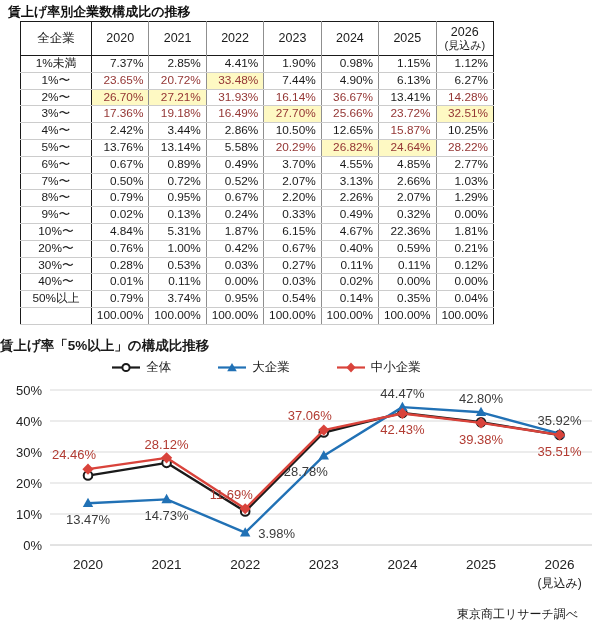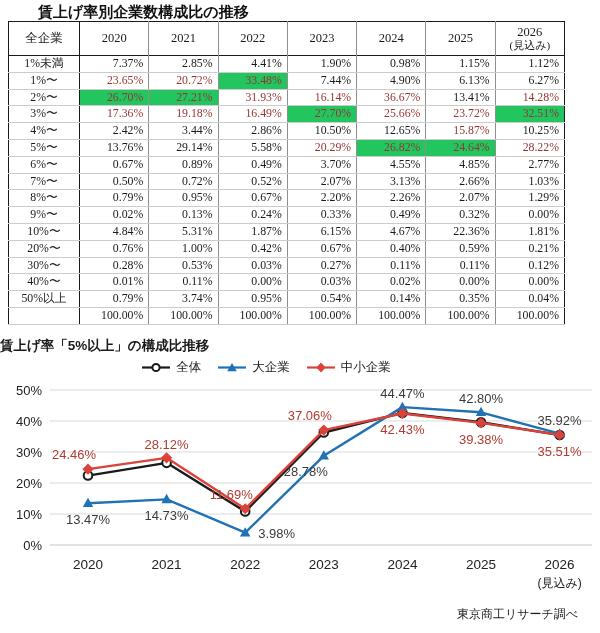--- a/index.html
+++ b/index.html
@@ -4,58 +4,58 @@
 <style>
   html,body{margin:0;padding:0;}
   body{
     width:600px;height:633px;overflow:hidden;background:#ffffff;
     font-family:"Liberation Sans","DejaVu Sans",sans-serif;color:#1a1a1a;
   }
   .page{position:relative;width:600px;height:633px;}
 
   
   .table-title{
-    position:absolute;left:38px;top:3px;
-    font-size:15px;font-weight:bold;color:#111;
+    position:absolute;left:8px;top:3px;
+    font-size:13px;font-weight:bold;color:#111;
   }
   table.rate-table{
-    position:absolute;left:8px;top:21px;width:557px;
+    position:absolute;left:20px;top:21px;width:474px;
     border-collapse:collapse;table-layout:fixed;
     border:1.5px solid #1a1a1a;
-    font-size:11.8px;color:#1a1a1a;font-family:Liberation Serif, serif;
+    font-size:11.8px;color:#1a1a1a;
   }
   .rate-table col.c-label{width:71px;}
   .rate-table thead tr{border-bottom:1.3px solid #1a1a1a;}
   .rate-table th{
     font-weight:normal;text-align:center;padding:0;height:33px;
     border-right:1px solid #8f8f8f;font-size:12.5px;line-height:1.15;
   }
   .rate-table th.corner{border-right:1.3px solid #1a1a1a;}
   .rate-table th .sub{font-size:11px;}
   .rate-table td{
     height:15.8px;line-height:15.8px;padding:0 5px 0 0;
     border-right:1px solid #8f8f8f;border-bottom:1px solid #cccccc;
     text-align:right;white-space:nowrap;
   }
   .rate-table td.label-cell{
     text-align:center;padding:0;border-right:1.3px solid #1a1a1a;
   }
   .rate-table td:last-child,.rate-table th:last-child{border-right:none;}
   .rate-table tr.total-row{border-top:1.3px solid #1a1a1a;}
   .rate-table td.red-text{color:#943634;}
-  .rate-table td.top-cell{background:#22c55e;}
+  .rate-table td.top-cell{background:#fef9c3;}
 
   
   .chart-title{
     position:absolute;top:337px;left:0;width:600px;text-align:left;
     font-size:13.5px;font-weight:bold;color:#1a1a1a;
   }
   .legend{
     position:absolute;top:359px;left:0;width:532px;
-    display:flex;justify-content:center;align-items:center;gap:16px;
+    display:flex;justify-content:center;align-items:center;gap:46px;
     font-size:12.5px;color:#1a1a1a;
   }
   .legend-item{display:flex;align-items:center;gap:5px;}
   #chart{position:absolute;left:0;top:383px;}
   .source-note{
     position:absolute;top:606px;right:22px;
     font-size:12px;color:#1a1a1a;
   }
 </style>
 </head>
@@ -131,21 +131,21 @@
           <td>3.44%</td>
           <td>2.86%</td>
           <td>10.50%</td>
           <td>12.65%</td>
           <td class="red-text">15.87%</td>
           <td>10.25%</td>
         </tr>
         <tr>
           <td class="label-cell">5%〜</td>
           <td>13.76%</td>
-          <td>29.14%</td>
+          <td>13.14%</td>
           <td>5.58%</td>
           <td class="red-text">20.29%</td>
           <td class="red-text top-cell">26.82%</td>
           <td class="red-text top-cell">24.64%</td>
           <td class="red-text">28.22%</td>
         </tr>
         <tr>
           <td class="label-cell">6%〜</td>
           <td>0.67%</td>
           <td>0.89%</td>

